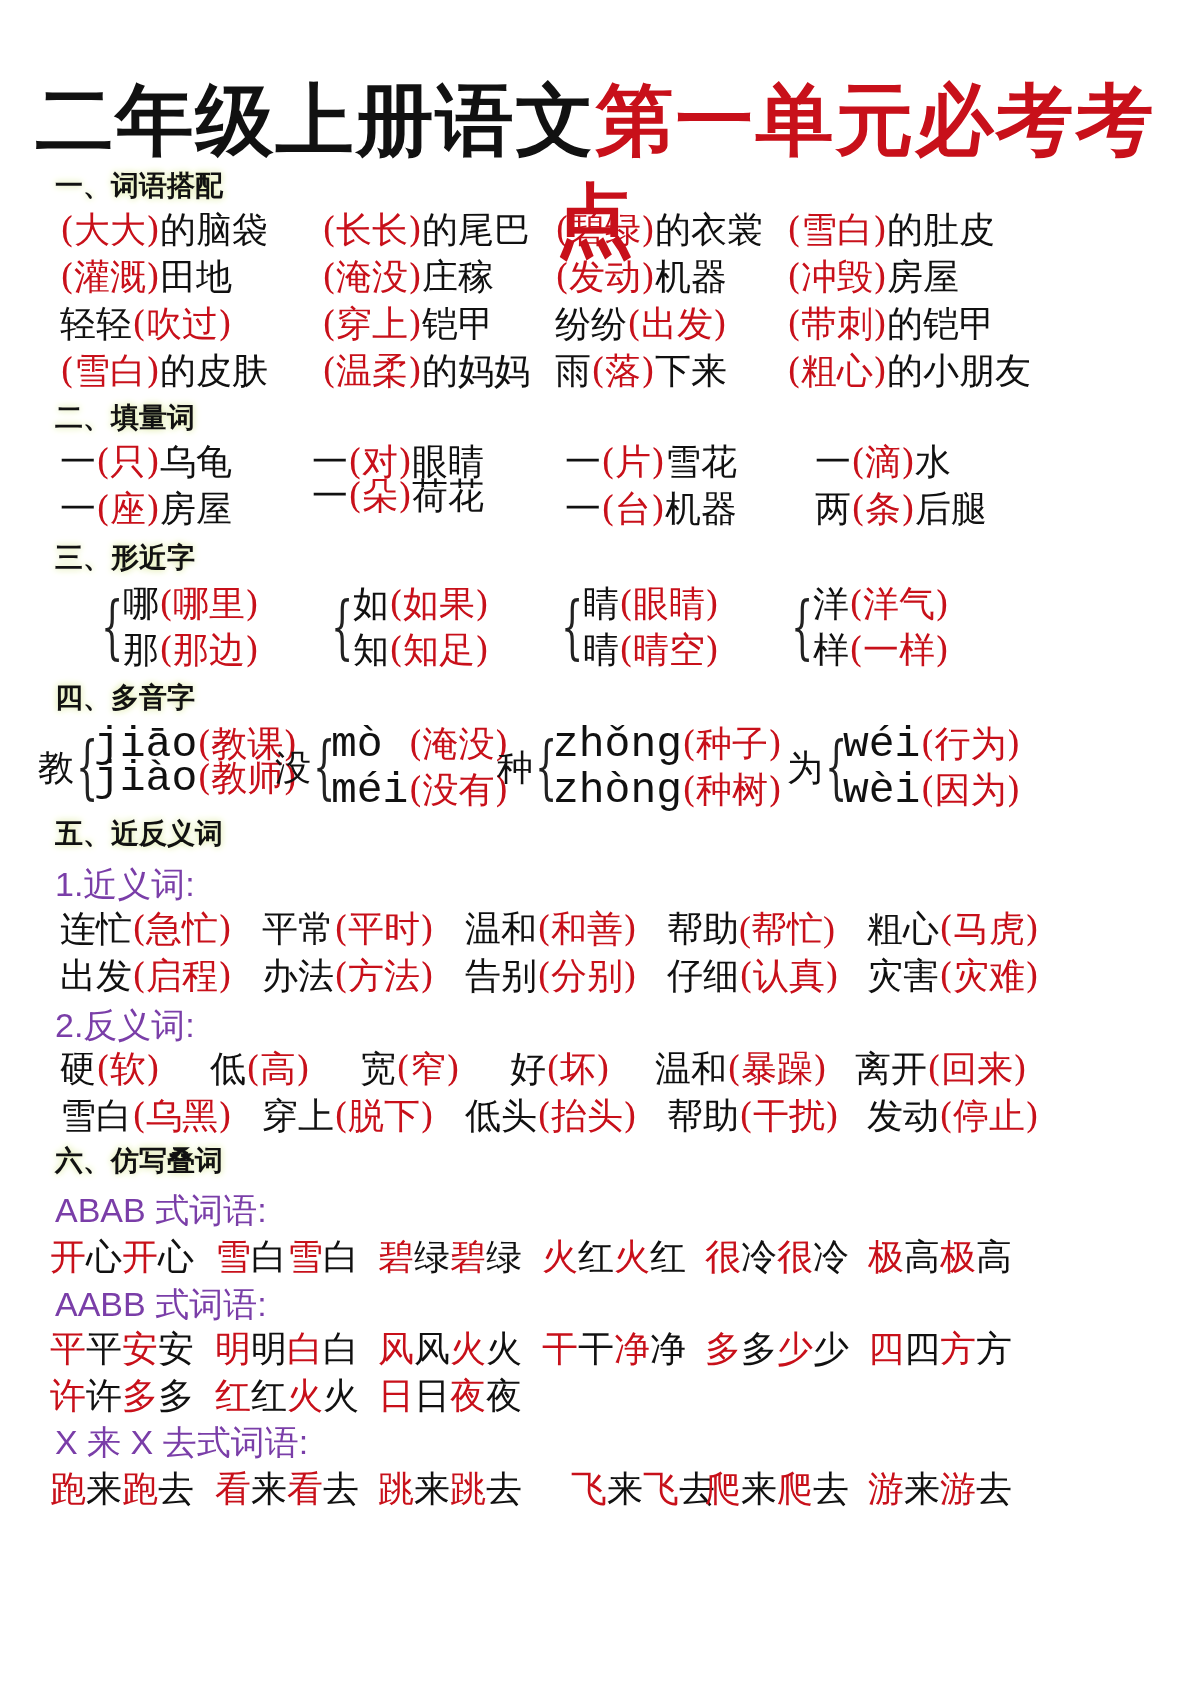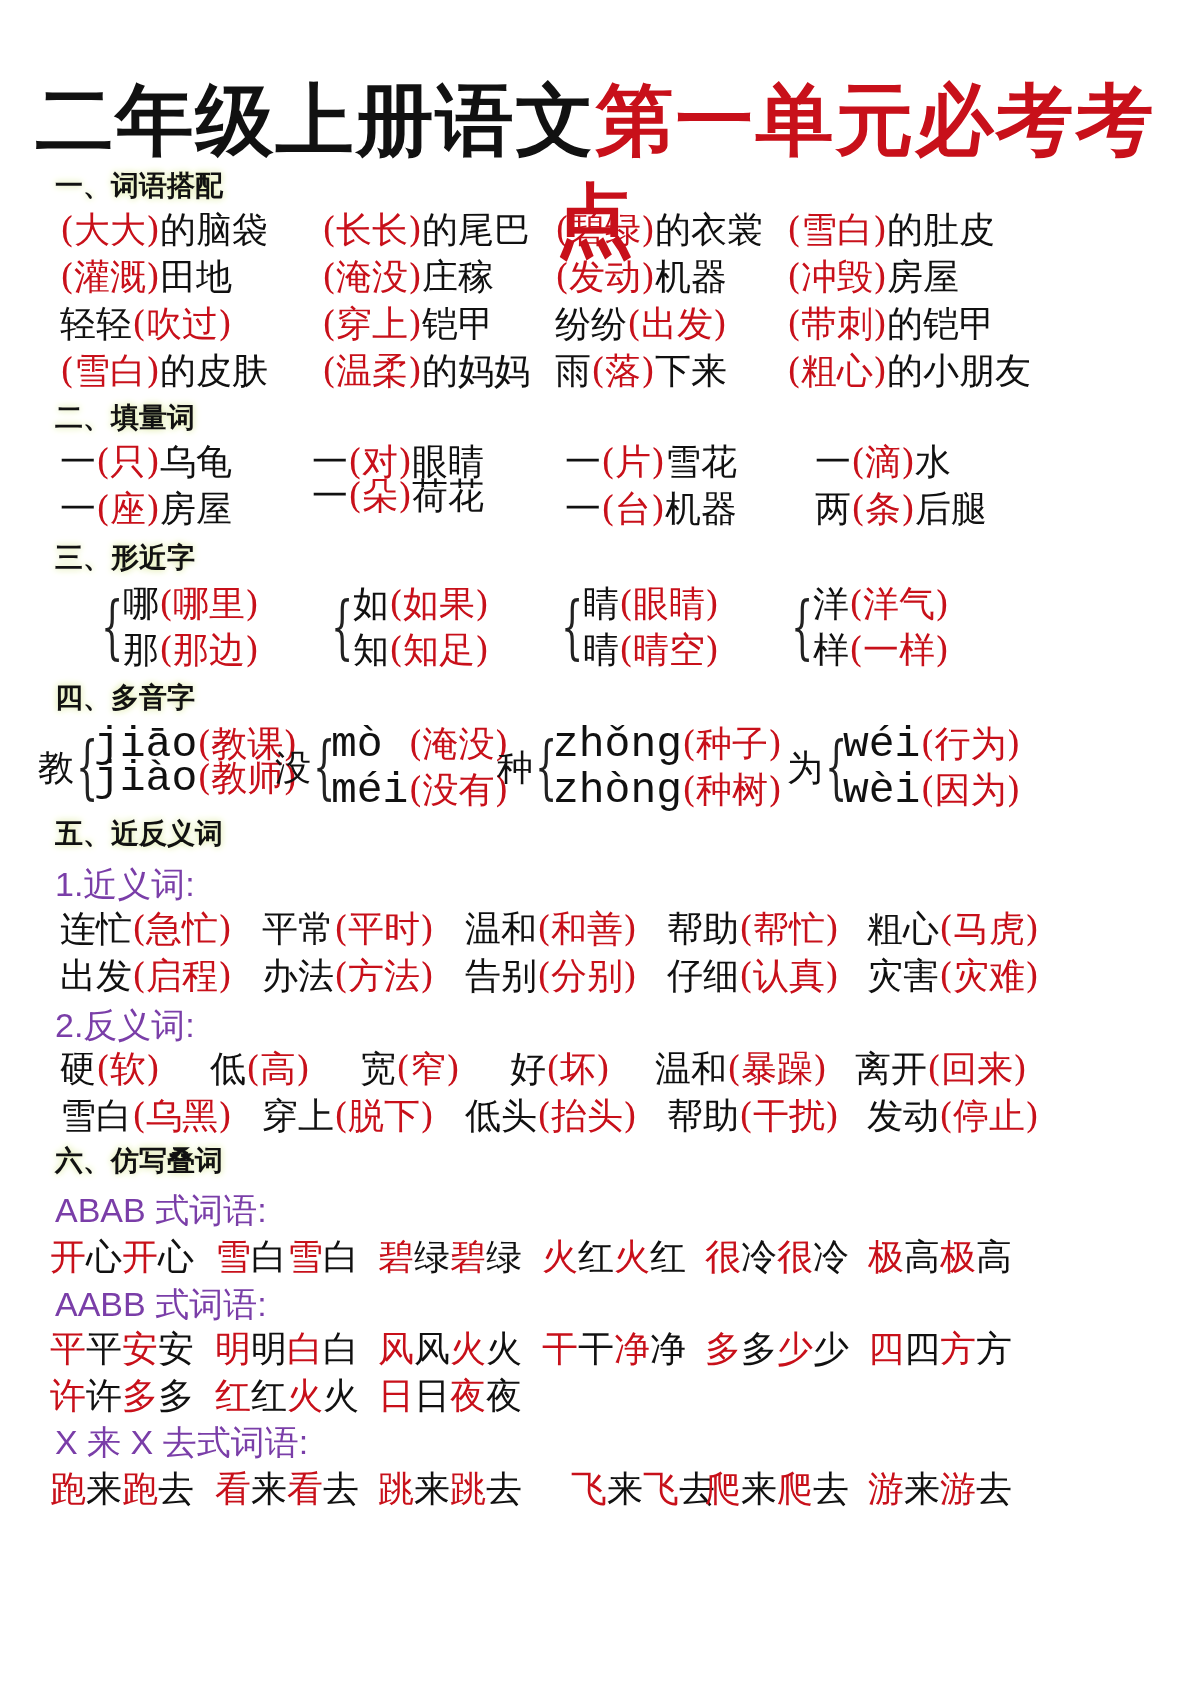--- a/index.html
+++ b/index.html
@@ -109,21 +109,21 @@
       <div class="line" style="position: absolute; left: 56px; top: 46px;"><span class="py">wèi</span><span class="red">(因为)</span></div>
     </div>
   </div>
 
 <div class="h" style="top:808px">五、近反义词</div>
 <div class="sub purple" style="top:862px">1.近义词:</div>
 <div id="s5syn">
     <div class="row" style="top: 905px; left: 60px;"><span>连忙</span><span class="red">(急忙)</span></div>
     <div class="row" style="top: 905px; left: 262px;"><span>平常</span><span class="red">(平时)</span></div>
     <div class="row" style="top: 905px; left: 465px;"><span>温和</span><span class="red">(和善)</span></div>
-    <div class="row" style="top: 905px; left: 667px;"><span>帮助</span><span class="red">(帮忙)</span></div>
+    <div class="row" style="top: 905px; left: 667px; font-family: Liberation Serif, serif;"><span>帮助</span><span class="red">(帮忙)</span></div>
     <div class="row" style="top: 905px; left: 867px;"><span>粗心</span><span class="red">(马虎)</span></div>
     <div class="row" style="top: 952px; left: 60px;"><span>出发</span><span class="red">(启程)</span></div>
     <div class="row" style="top: 952px; left: 262px;"><span>办法</span><span class="red">(方法)</span></div>
     <div class="row" style="top: 952px; left: 465px;"><span>告别</span><span class="red">(分别)</span></div>
     <div class="row" style="top: 952px; left: 667px;"><span>仔细</span><span class="red">(认真)</span></div>
     <div class="row" style="top: 952px; left: 867px;"><span>灾害</span><span class="red">(灾难)</span></div>
   </div>
 <div class="sub purple" style="top:1003px">2.反义词:</div>
 <div id="s5ant">
     <div class="row" style="top: 1045px; left: 60px;"><span>硬</span><span class="red">(软)</span></div>

